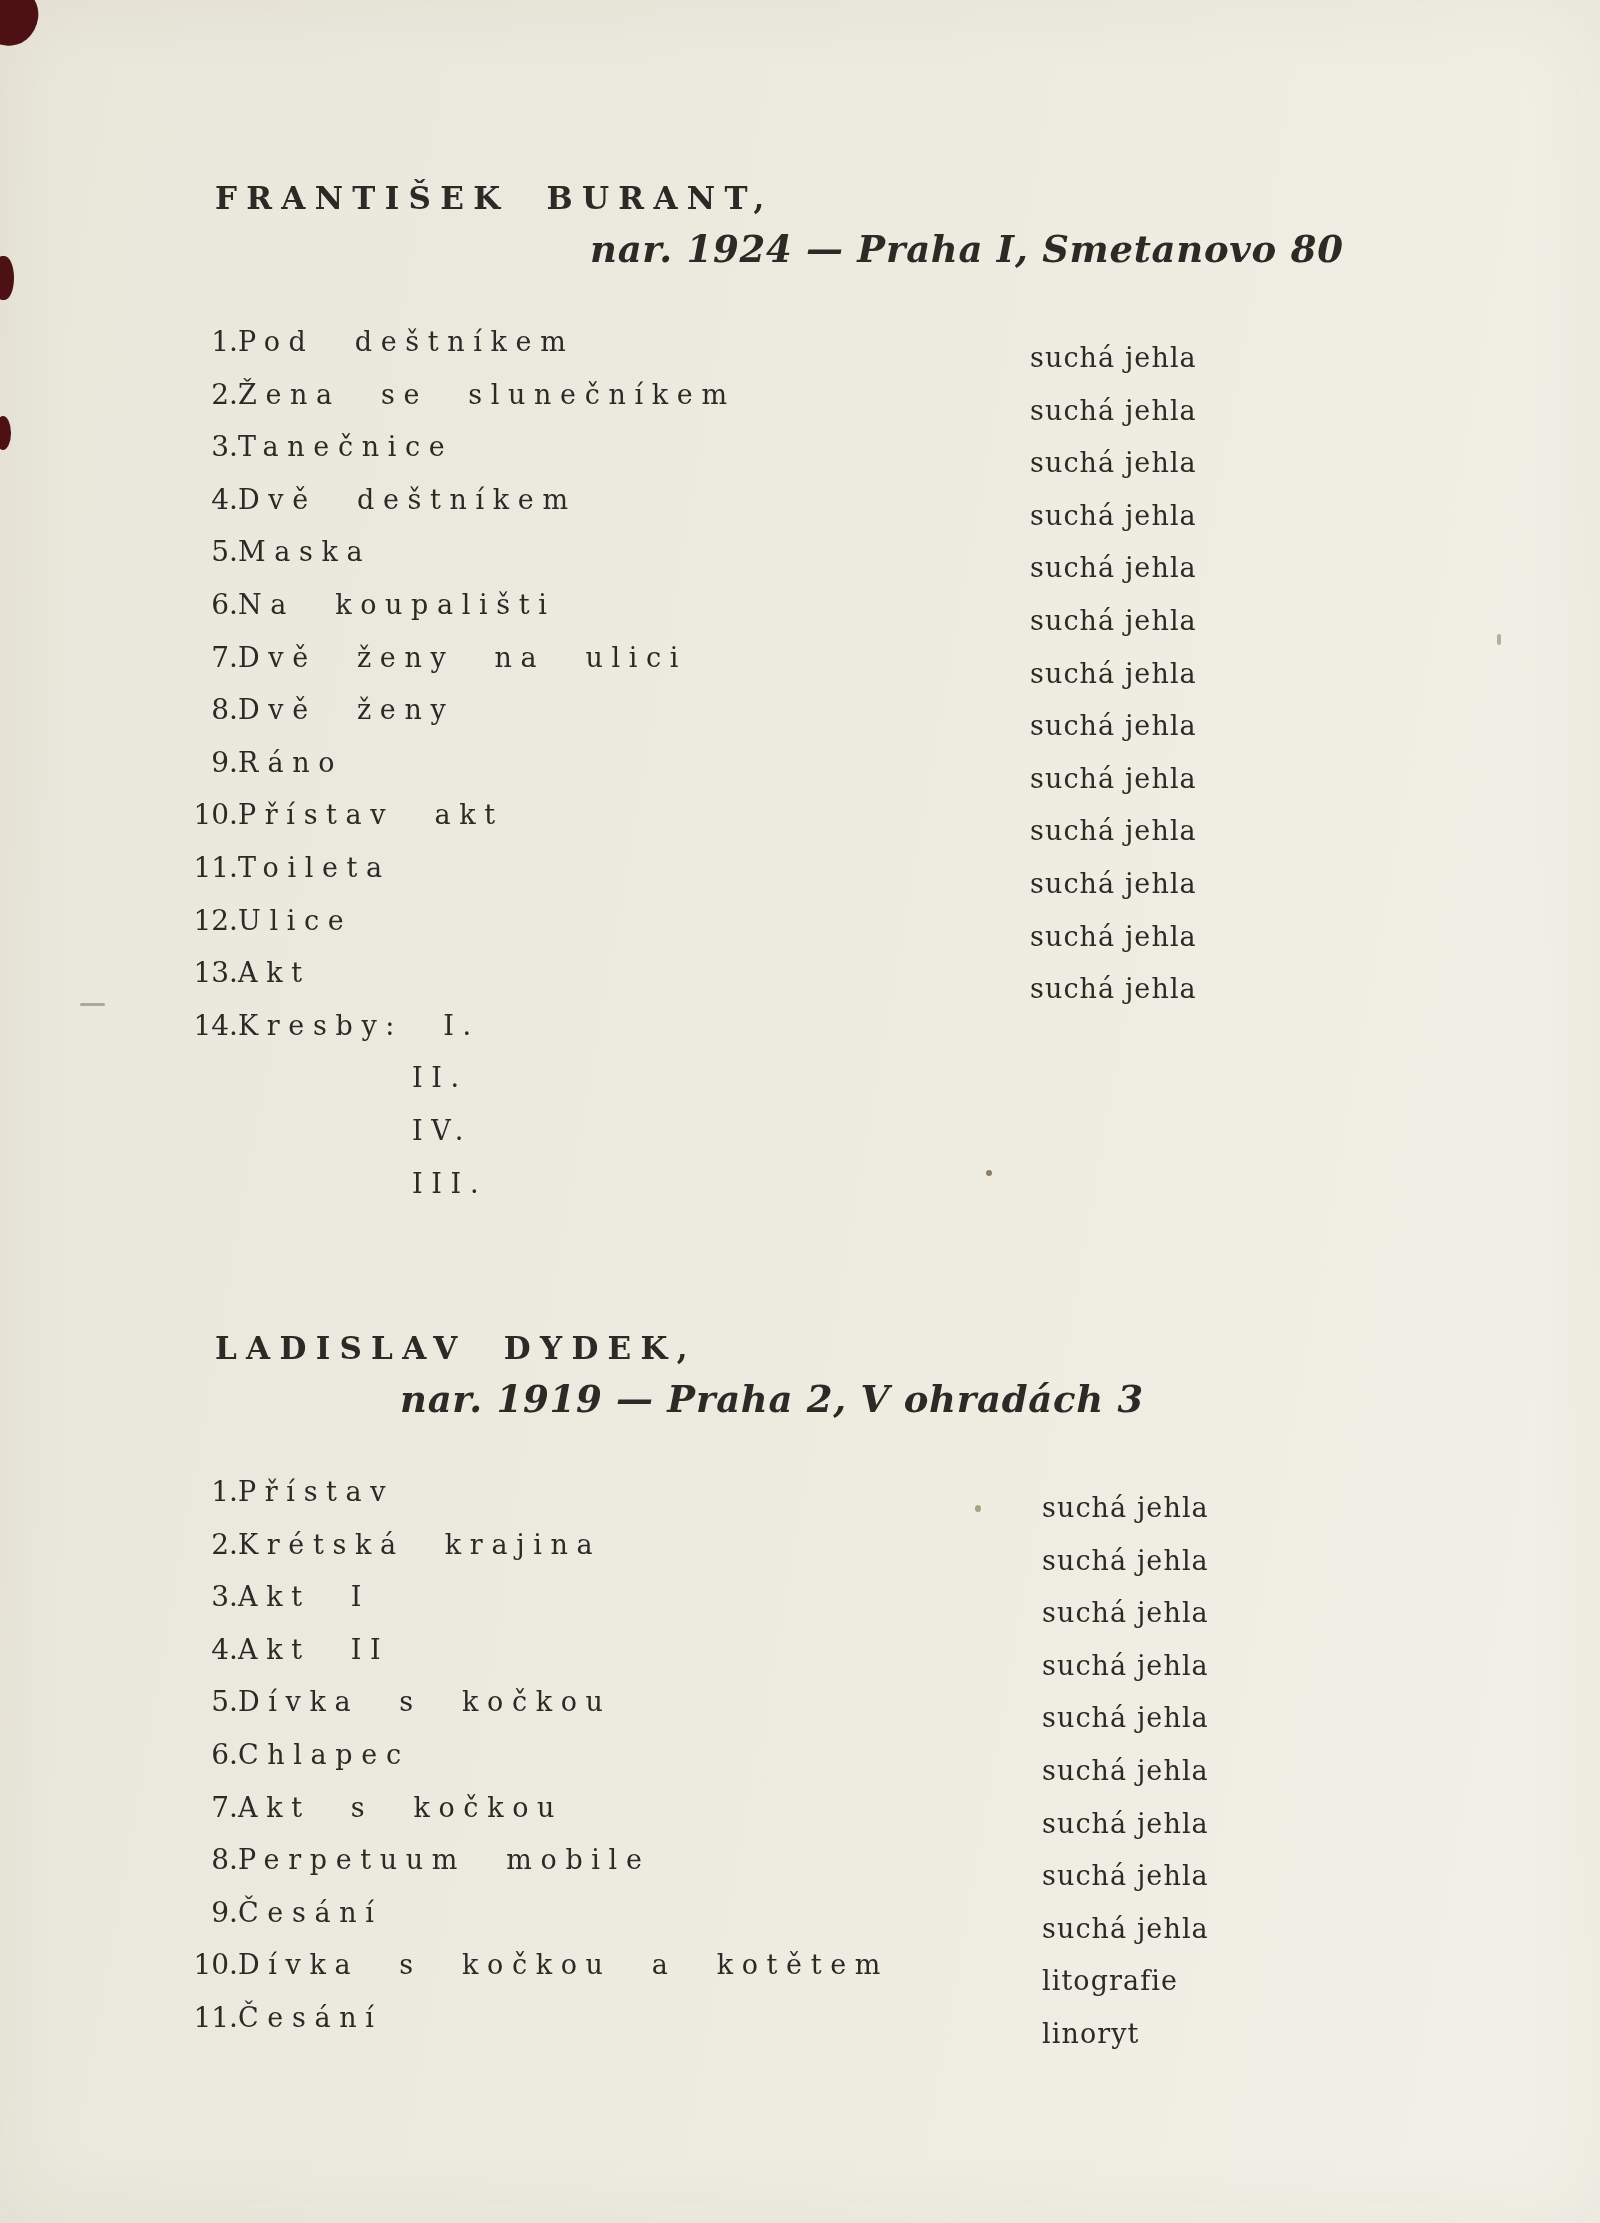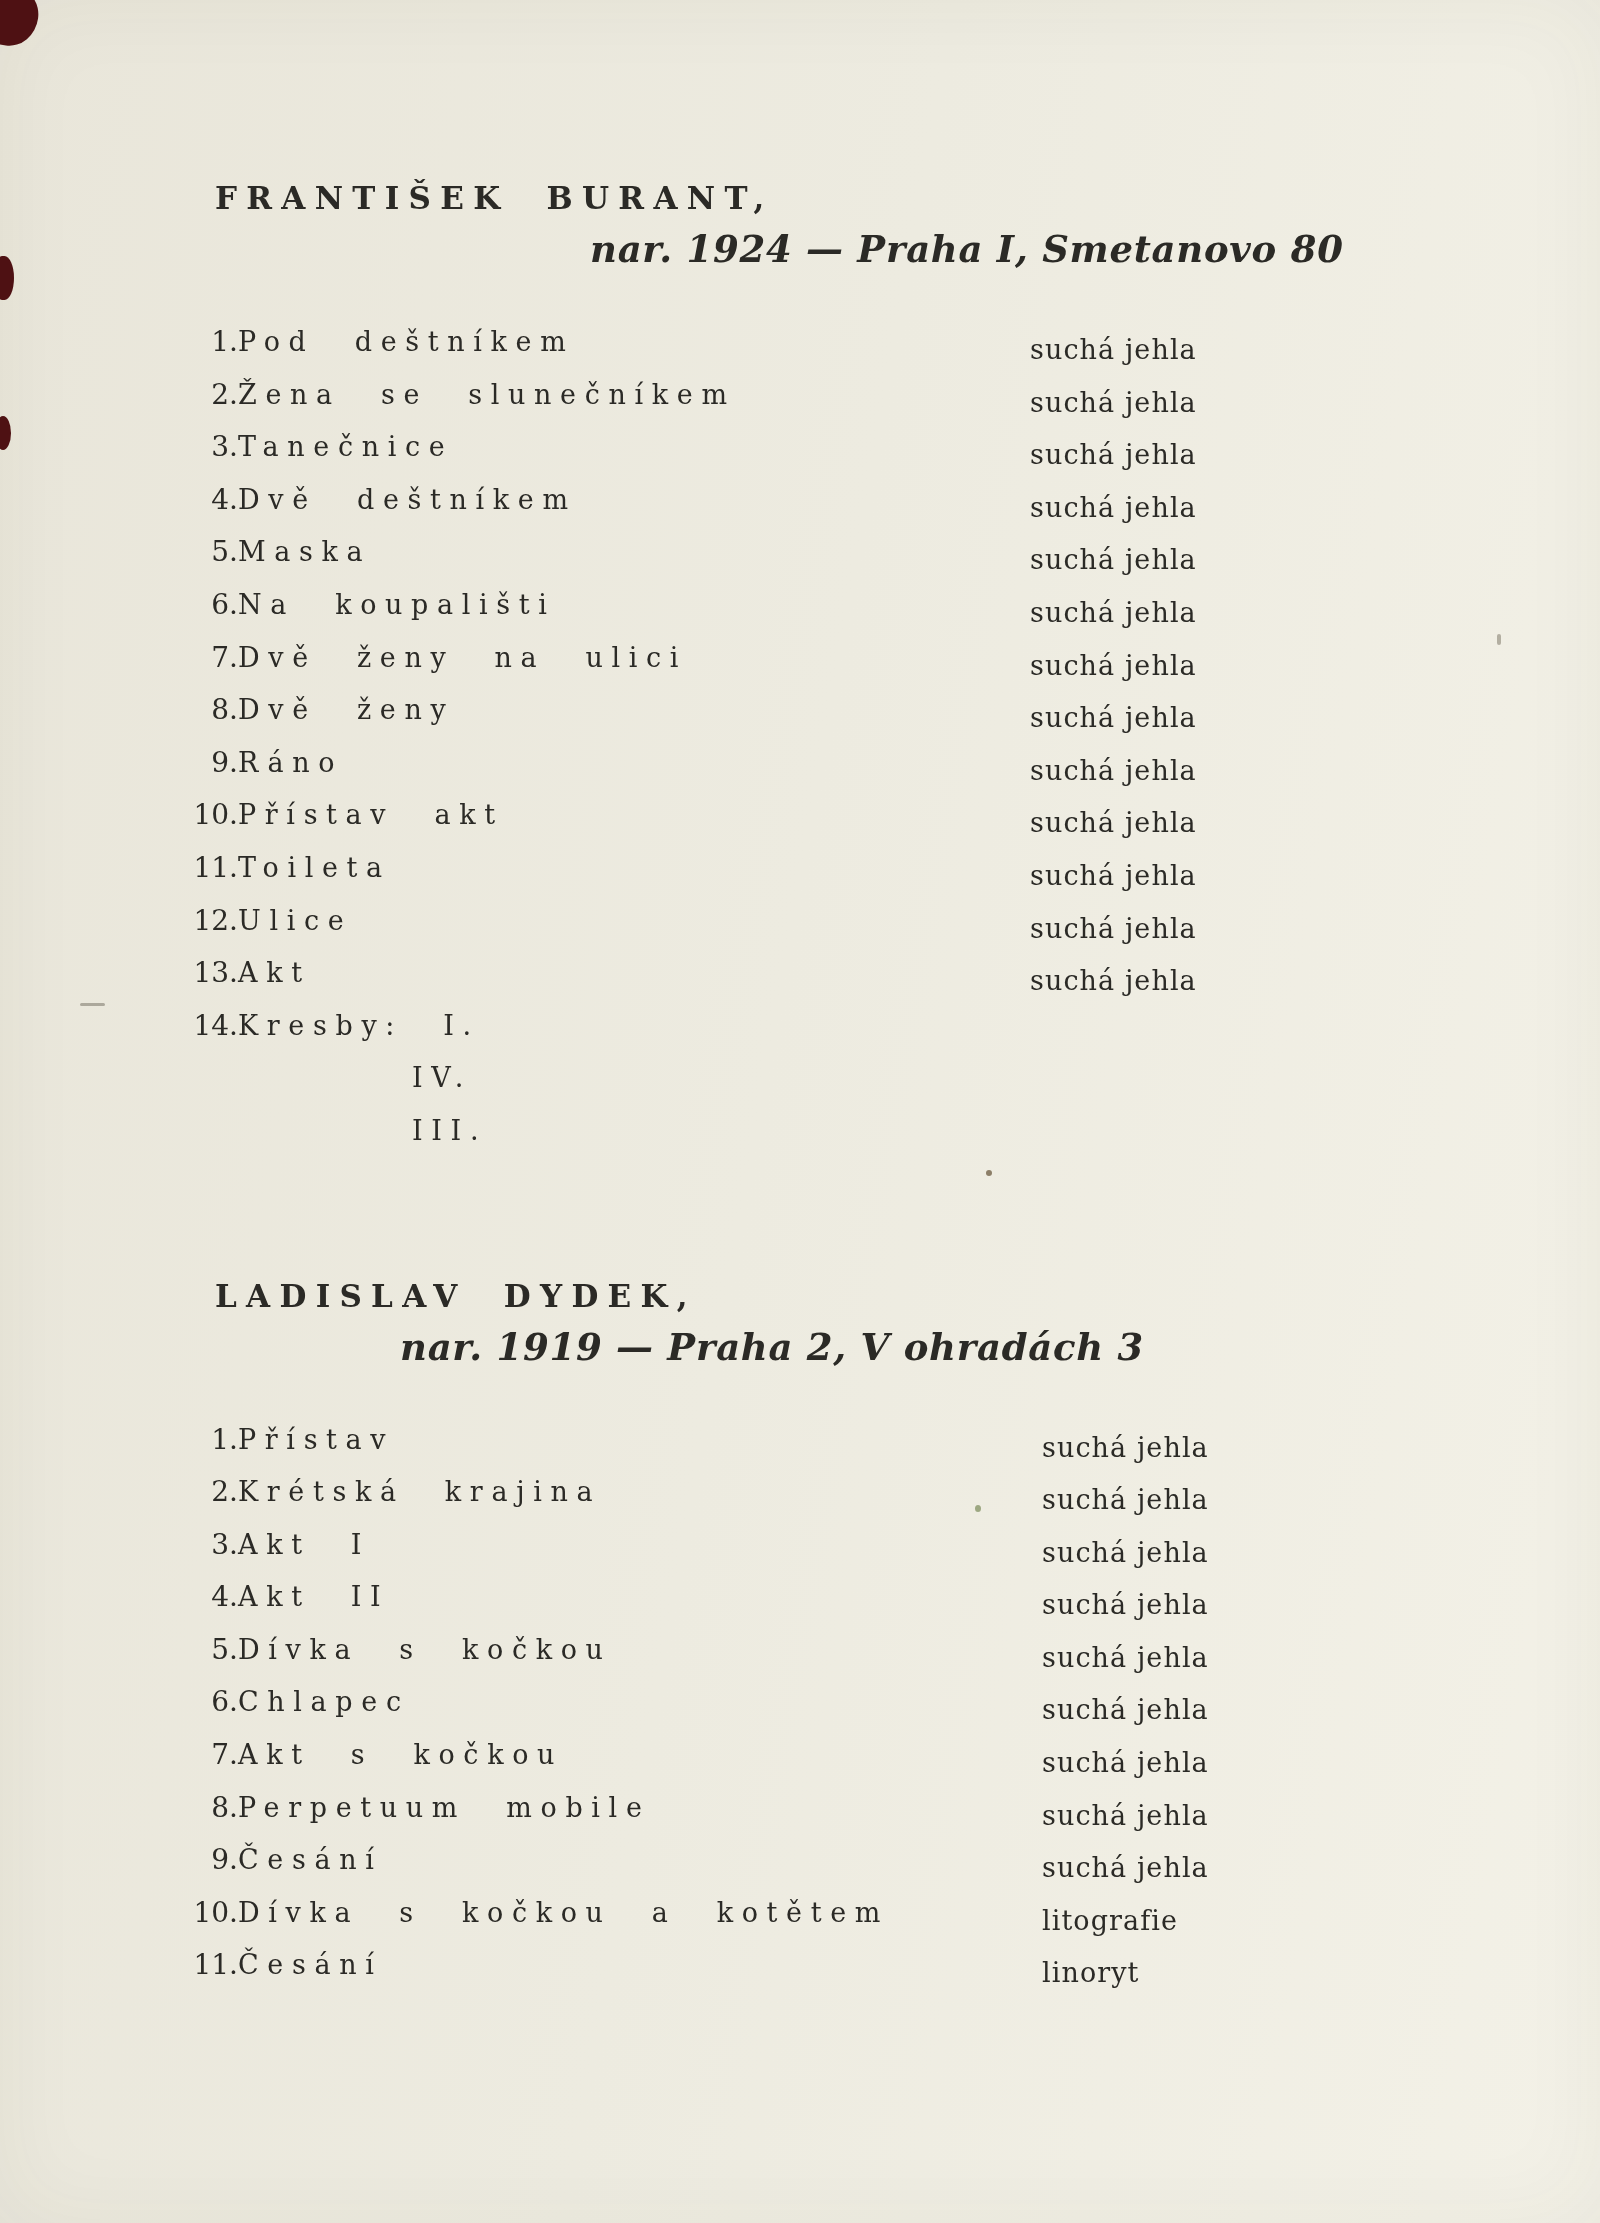--- a/index.html
+++ b/index.html
@@ -54,21 +54,21 @@
   }
   .title {
     font-size: 27px;
     letter-spacing: 0.32em;
     word-spacing: 0.85em;
   }
   .work-row.indent .title { padding-left: 174px; }
   .tech {
     position: absolute;
     left: 870px;
-    top: 8px;
+    top: 16px;
     font-size: 27px;
     letter-spacing: 0.04em;
   }
   .section-2 .tech { left: 882px; }
 
   
   .ink { position: absolute; background: var(--stain, #4e1113); }
   .ink-1 { left: -14px; top: -12px; width: 52px; height: 58px; border-radius: 0 60% 70% 40%; transform: rotate(8deg); }
   .ink-2 { left: -5px; top: 256px; width: 19px; height: 44px; border-radius: 45% 60% 60% 45%; }
   .ink-3 { left: -5px; top: 416px; width: 16px; height: 34px; border-radius: 50%; }
@@ -105,20 +105,21 @@
           <div class="work-row"><span class="num">5.</span><span class="title">Maska</span><span class="tech">suchá jehla</span></div>
           <div class="work-row"><span class="num">6.</span><span class="title">Na koupališti</span><span class="tech">suchá jehla</span></div>
           <div class="work-row"><span class="num">7.</span><span class="title">Dvě ženy na ulici</span><span class="tech">suchá jehla</span></div>
           <div class="work-row"><span class="num">8.</span><span class="title">Dvě ženy</span><span class="tech">suchá jehla</span></div>
           <div class="work-row"><span class="num">9.</span><span class="title">Ráno</span><span class="tech">suchá jehla</span></div>
           <div class="work-row"><span class="num">10.</span><span class="title">Přístav akt</span><span class="tech">suchá jehla</span></div>
           <div class="work-row"><span class="num">11.</span><span class="title">Toileta</span><span class="tech">suchá jehla</span></div>
           <div class="work-row"><span class="num">12.</span><span class="title">Ulice</span><span class="tech">suchá jehla</span></div>
           <div class="work-row"><span class="num">13.</span><span class="title">Akt</span><span class="tech">suchá jehla</span></div>
           <div class="work-row"><span class="num">14.</span><span class="title">Kresby: I.</span><span class="tech"></span></div>
+          <div class="work-row indent"><span class="num"></span><span class="title">II.</span><span class="tech"></span></div>
           <div class="work-row indent"><span class="num"></span><span class="title">IV.</span><span class="tech"></span></div>
           <div class="work-row indent"><span class="num"></span><span class="title">III.</span><span class="tech"></span></div>
         </div>
     </section>
 
     <section class="artist-section section-2">
       <h1 class="artist-name">LADISLAV DYDEK,</h1>
       <div class="subtitle">nar. 1919 — Praha 2, V ohradách 3</div>
       <div class="work-list">
           <div class="work-row"><span class="num">1.</span><span class="title">Přístav</span><span class="tech">suchá jehla</span></div>

